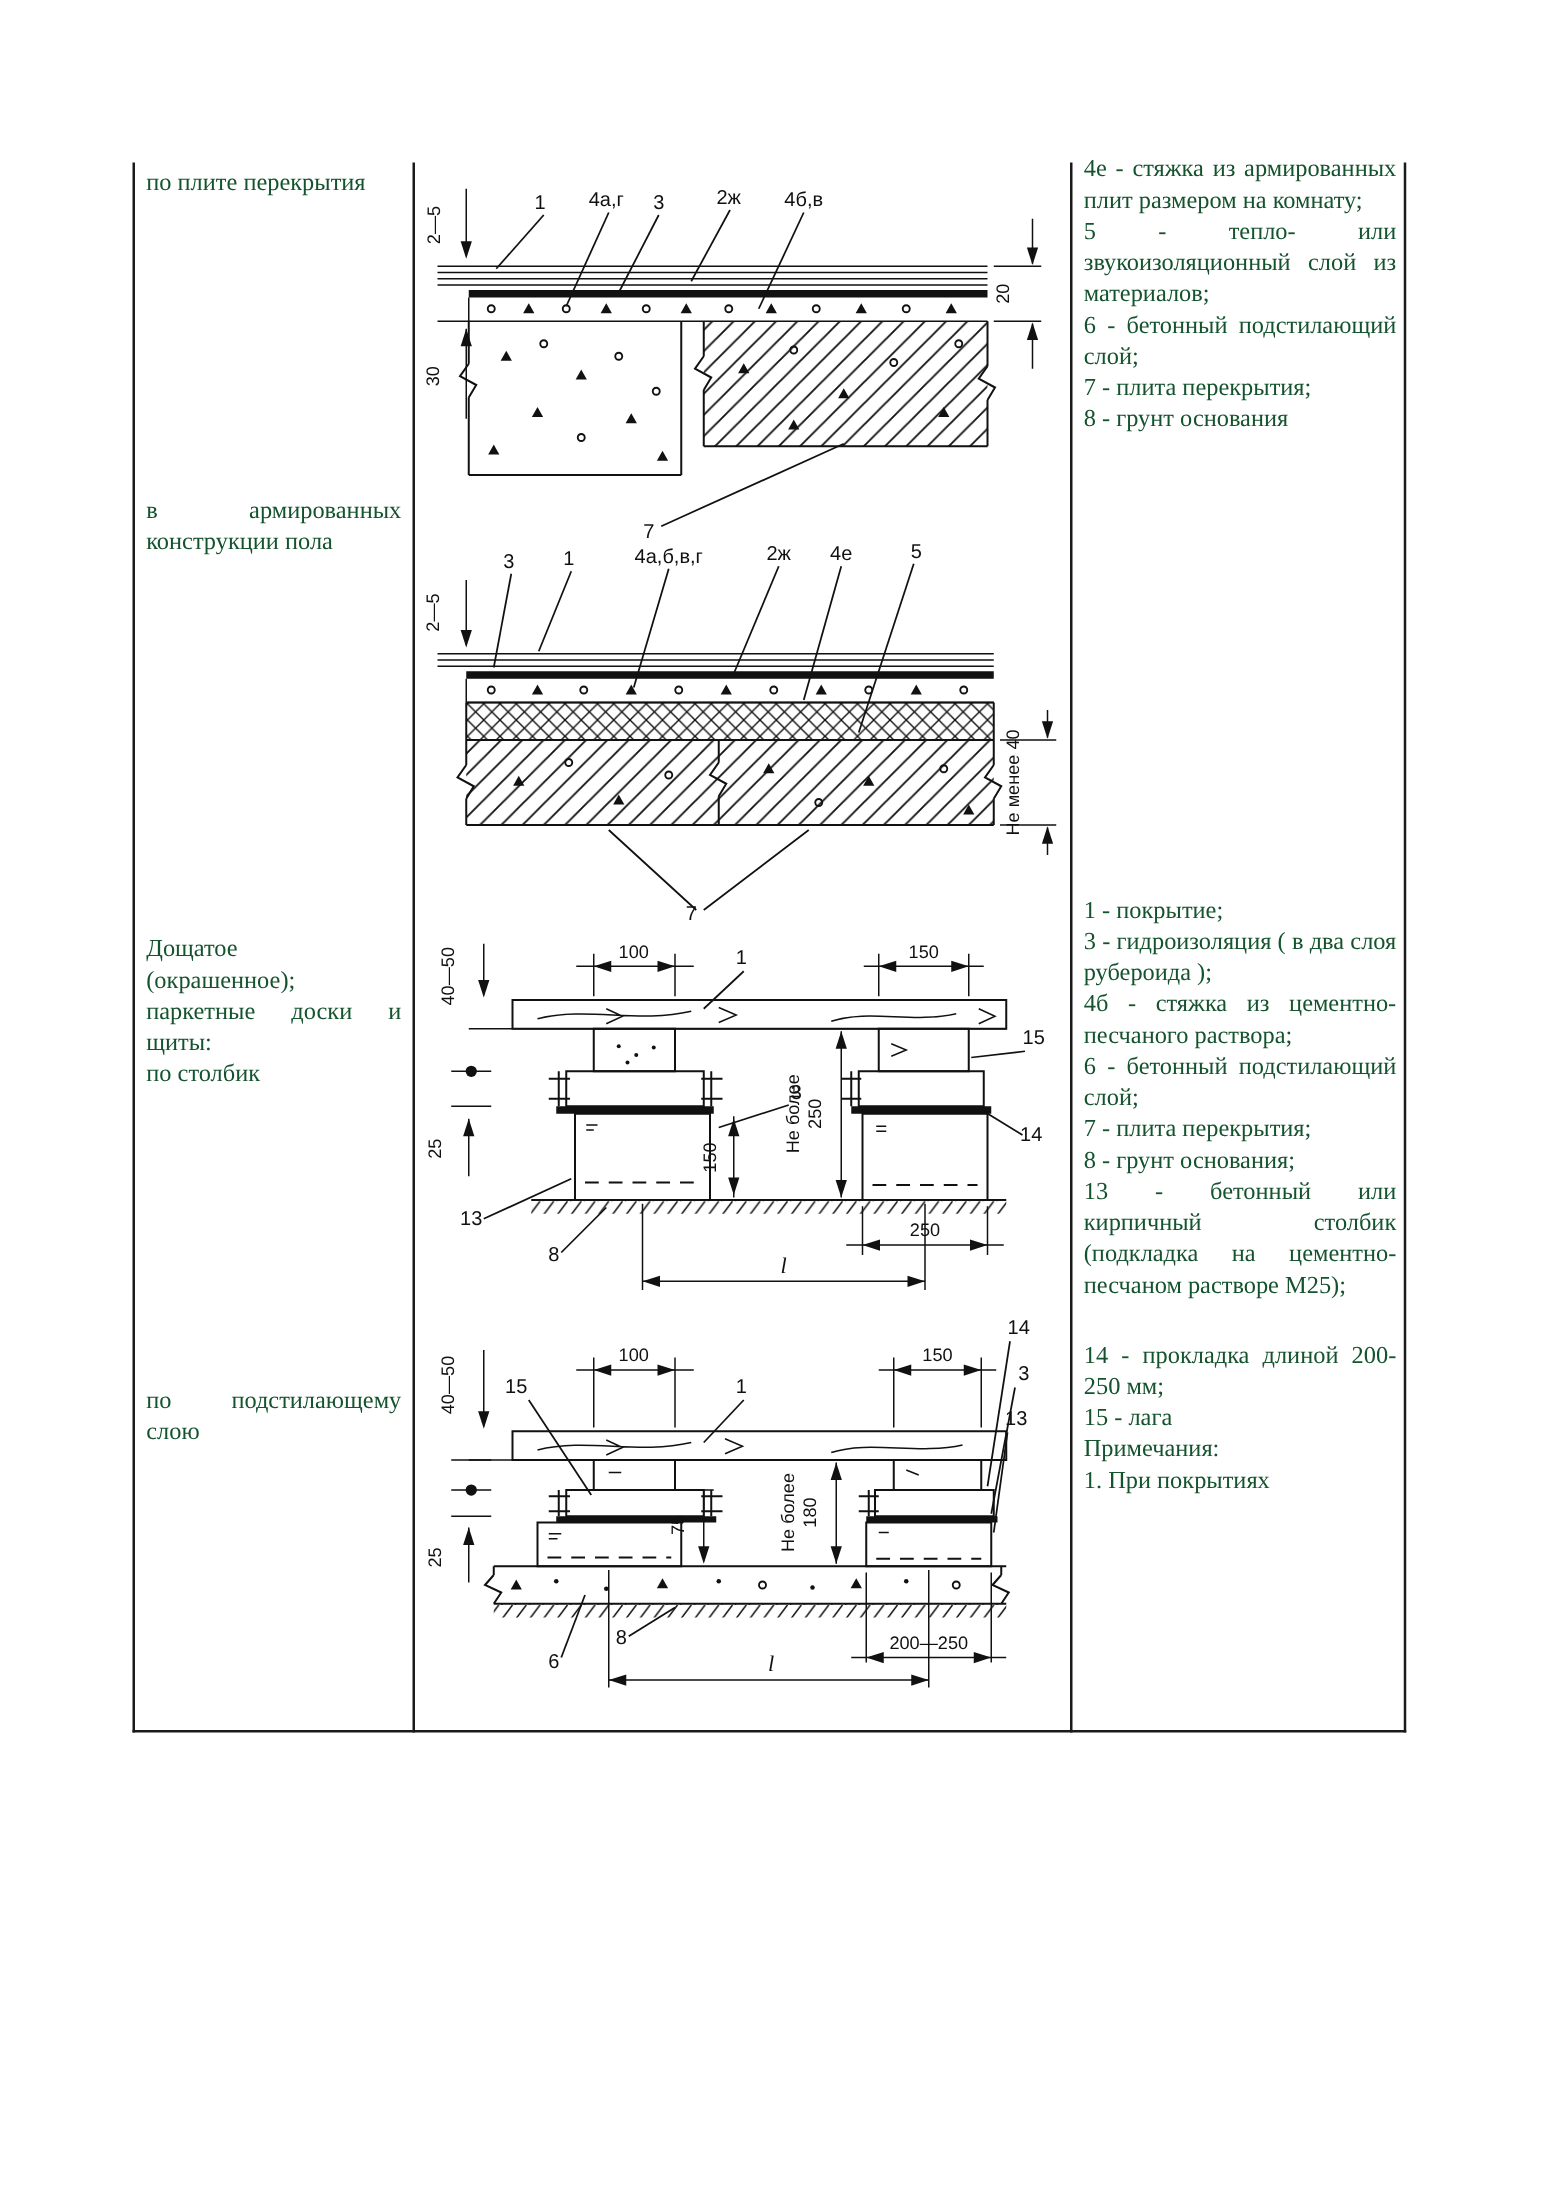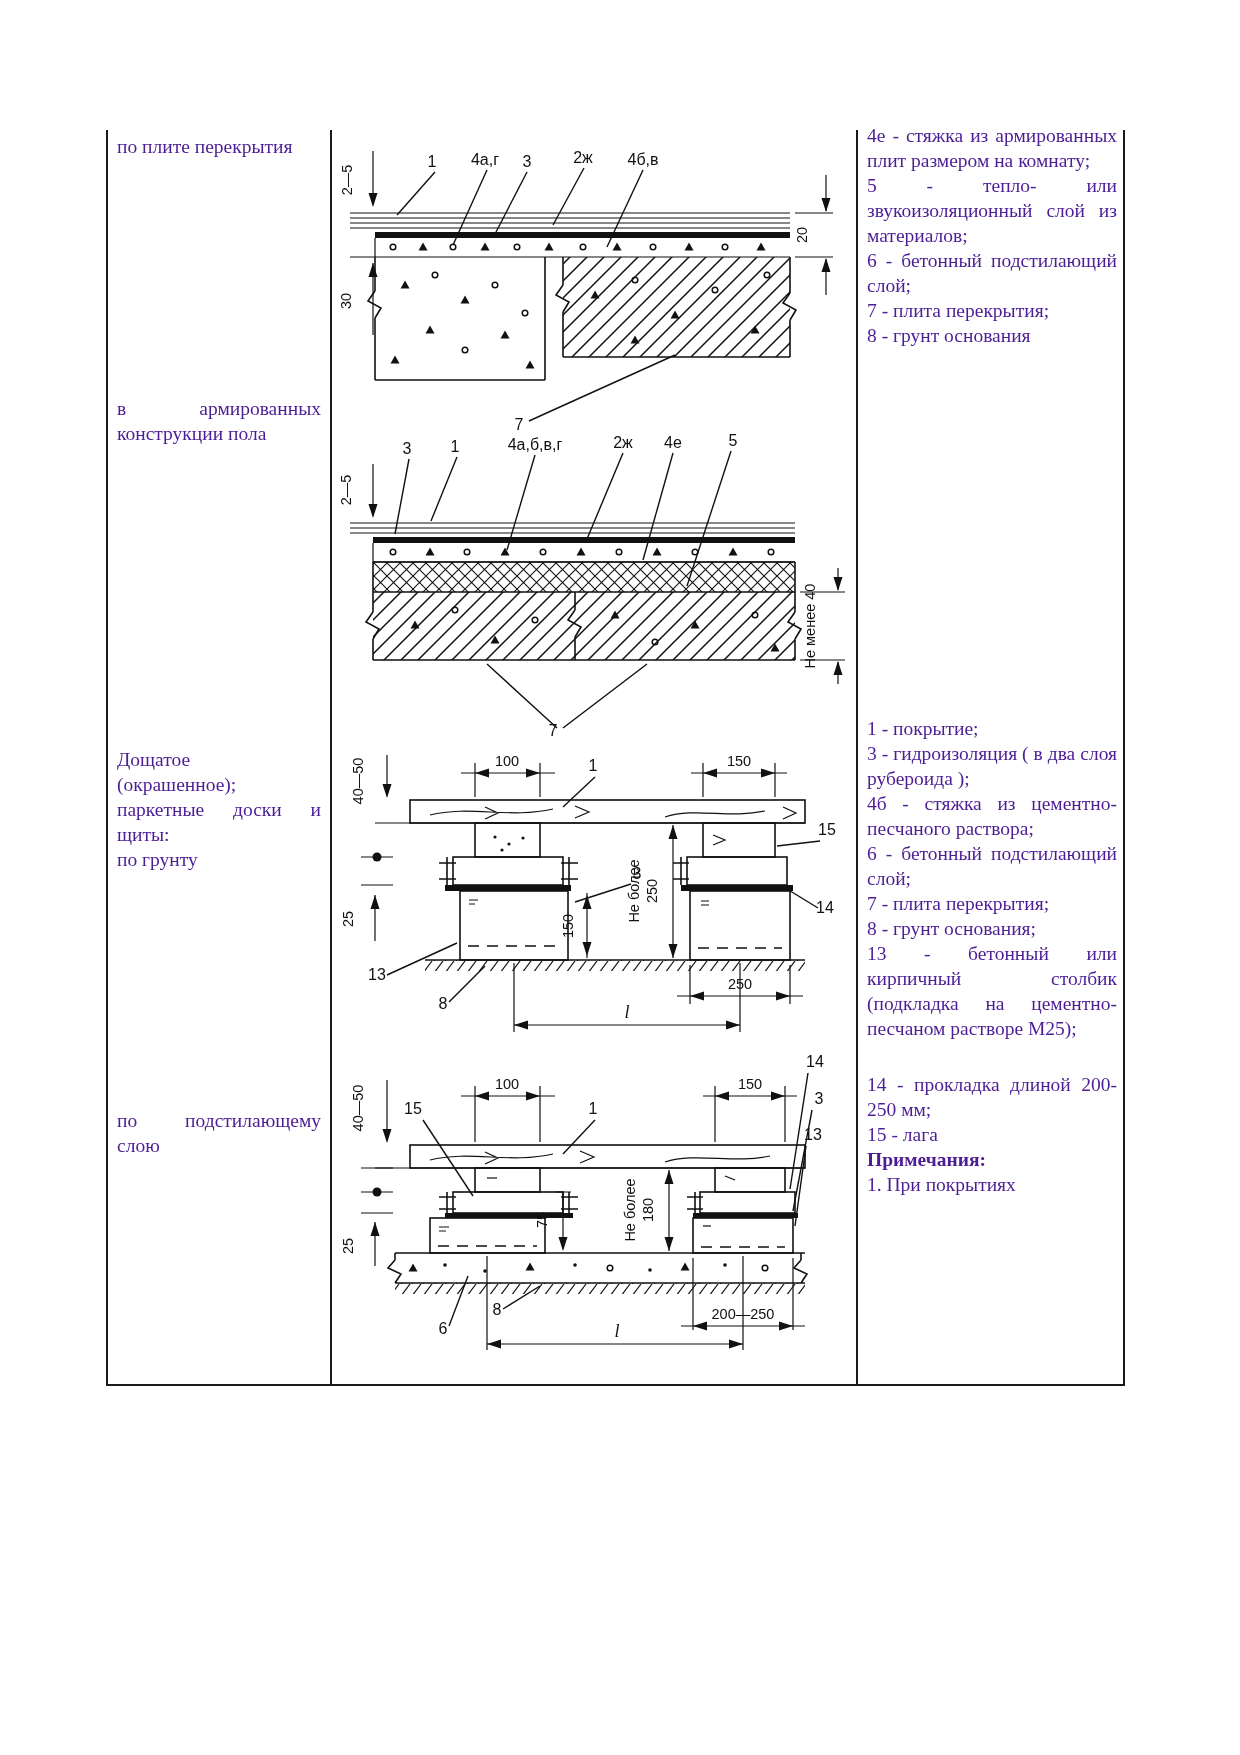--- a/index.html
+++ b/index.html
@@ -1,24 +1,24 @@
 <!DOCTYPE html>
 <html><head>
 <meta charset="utf-8">
 <style>
   html,body{margin:0;padding:0;background:#fff;}
   #page{position:relative;width:1240px;height:1755px;background:#fff;overflow:hidden;
-        font-family:"Liberation Serif", serif;color:#4c1d95;}
+        font-family:"Liberation Serif", serif;color:#14532d;}
   .vl{position:absolute;top:130px;width:2px;height:1256px;background:#1a1a1a;}
   .hb{position:absolute;top:1384px;left:106px;width:1019px;height:2px;background:#1a1a1a;}
   .cell{position:absolute;font-size:19.5px;line-height:25px;text-align:justify;}
   .cl{left:117px;width:204px;}
   .cr{left:867px;width:250px;}
   .cell p{margin:0;}
-  .bold{font-weight:bold;}
+  .bold{font-weight:normal;}
   svg.dg{position:absolute;}
   .s{stroke:#111;stroke-width:1.6;fill:none;}
   .s2{stroke:#111;stroke-width:1.2;fill:none;}
   .f{fill:#111;stroke:none;}
   .lead{stroke:#111;stroke-width:1.4;fill:none;}
   .dash{stroke:#111;stroke-width:1.6;fill:none;stroke-dasharray:11 8;}
   text.lb{font:16px "Liberation Sans", sans-serif;fill:#111;text-anchor:middle;}
   text.dm{font:14.5px "Liberation Sans", sans-serif;fill:#111;text-anchor:middle;}
   text.it{font:italic 18px "Liberation Serif", serif;fill:#111;text-anchor:middle;}
 </style>
@@ -36,21 +36,21 @@
   <div class="cell cl" style="top:134px">
     <p>по плите перекрытия</p>
   </div>
   <div class="cell cl" style="top:396px">
     <p>в армированных конструкции пола</p>
   </div>
   <div class="cell cl" style="top:747px">
     <p>Дощатое</p>
     <p>(окрашенное);</p>
     <p>паркетные доски и щиты:</p>
-    <p>по грунту</p>
+    <p>по столбик</p>
   </div>
   <div class="cell cl" style="top:1108px">
     <p>по подстилающему слою</p>
   </div>
 
   <div class="cell cr" style="top:123px">
     <p>4е - стяжка из армированных плит размером на комнату;</p>
     <p>5 - тепло- или звукоизоляционный слой из материалов;</p>
     <p>6 - бетонный подстилающий слой;</p>
     <p>7 - плита перекрытия;</p>

